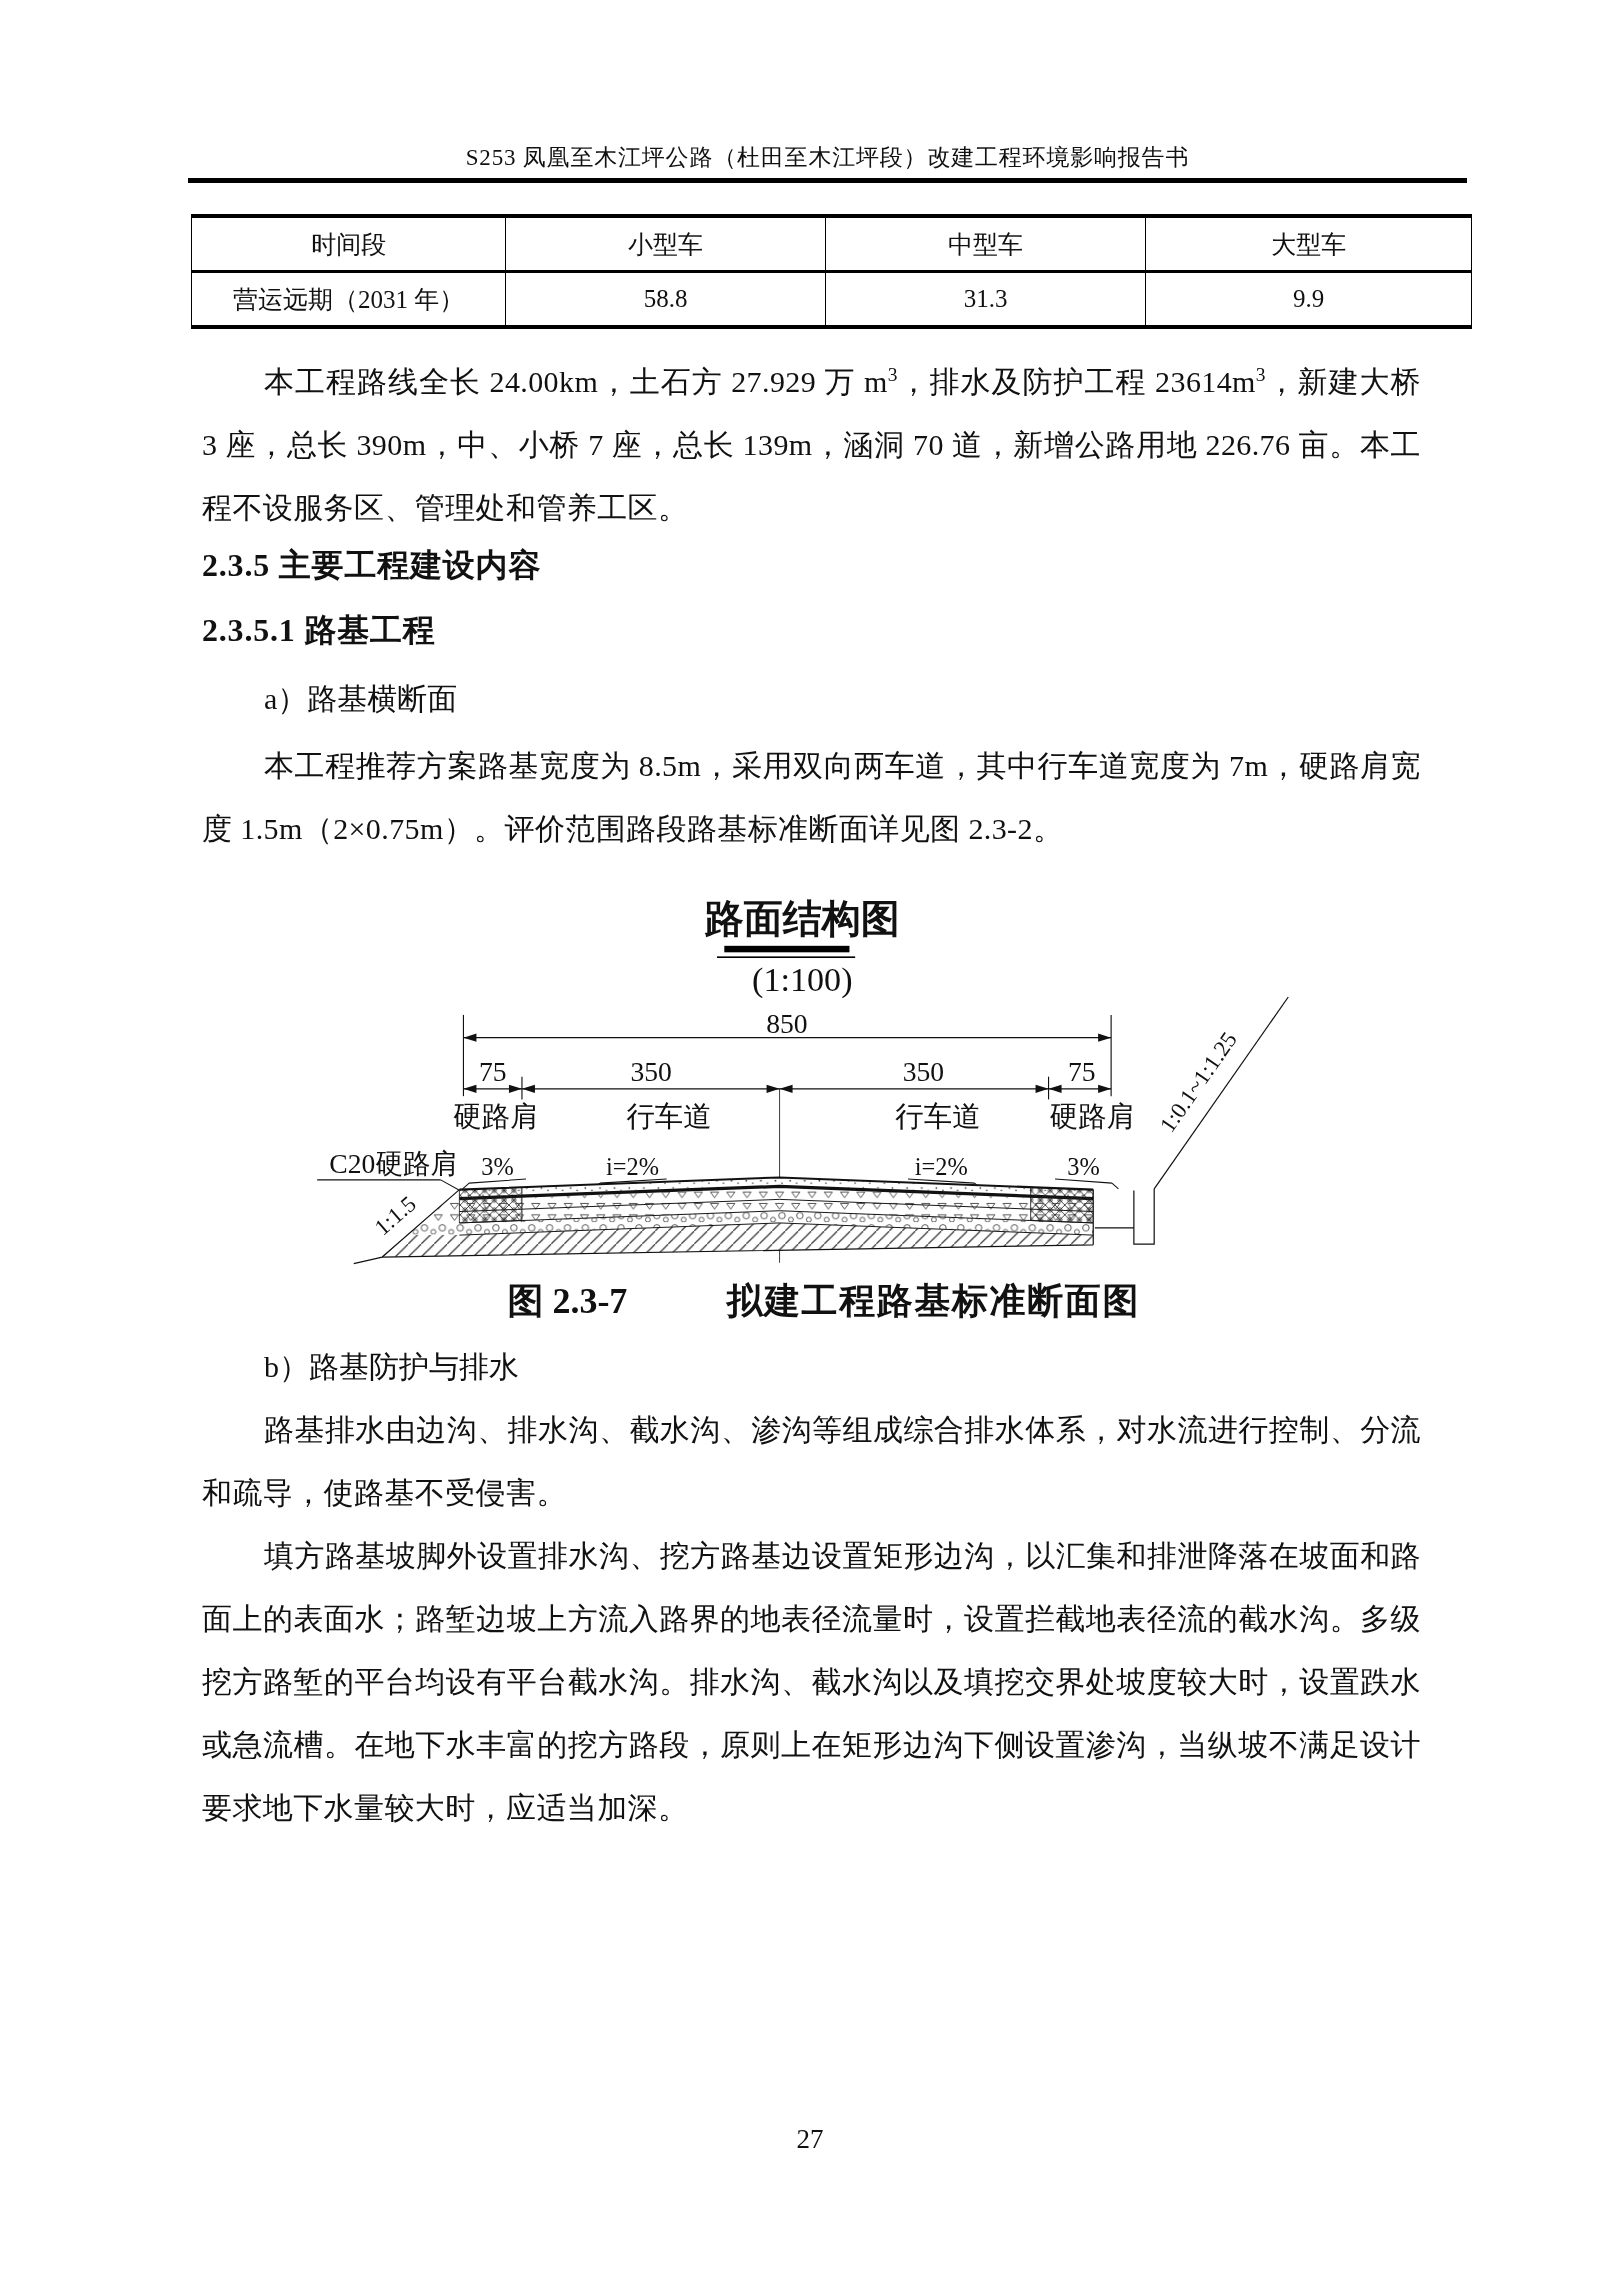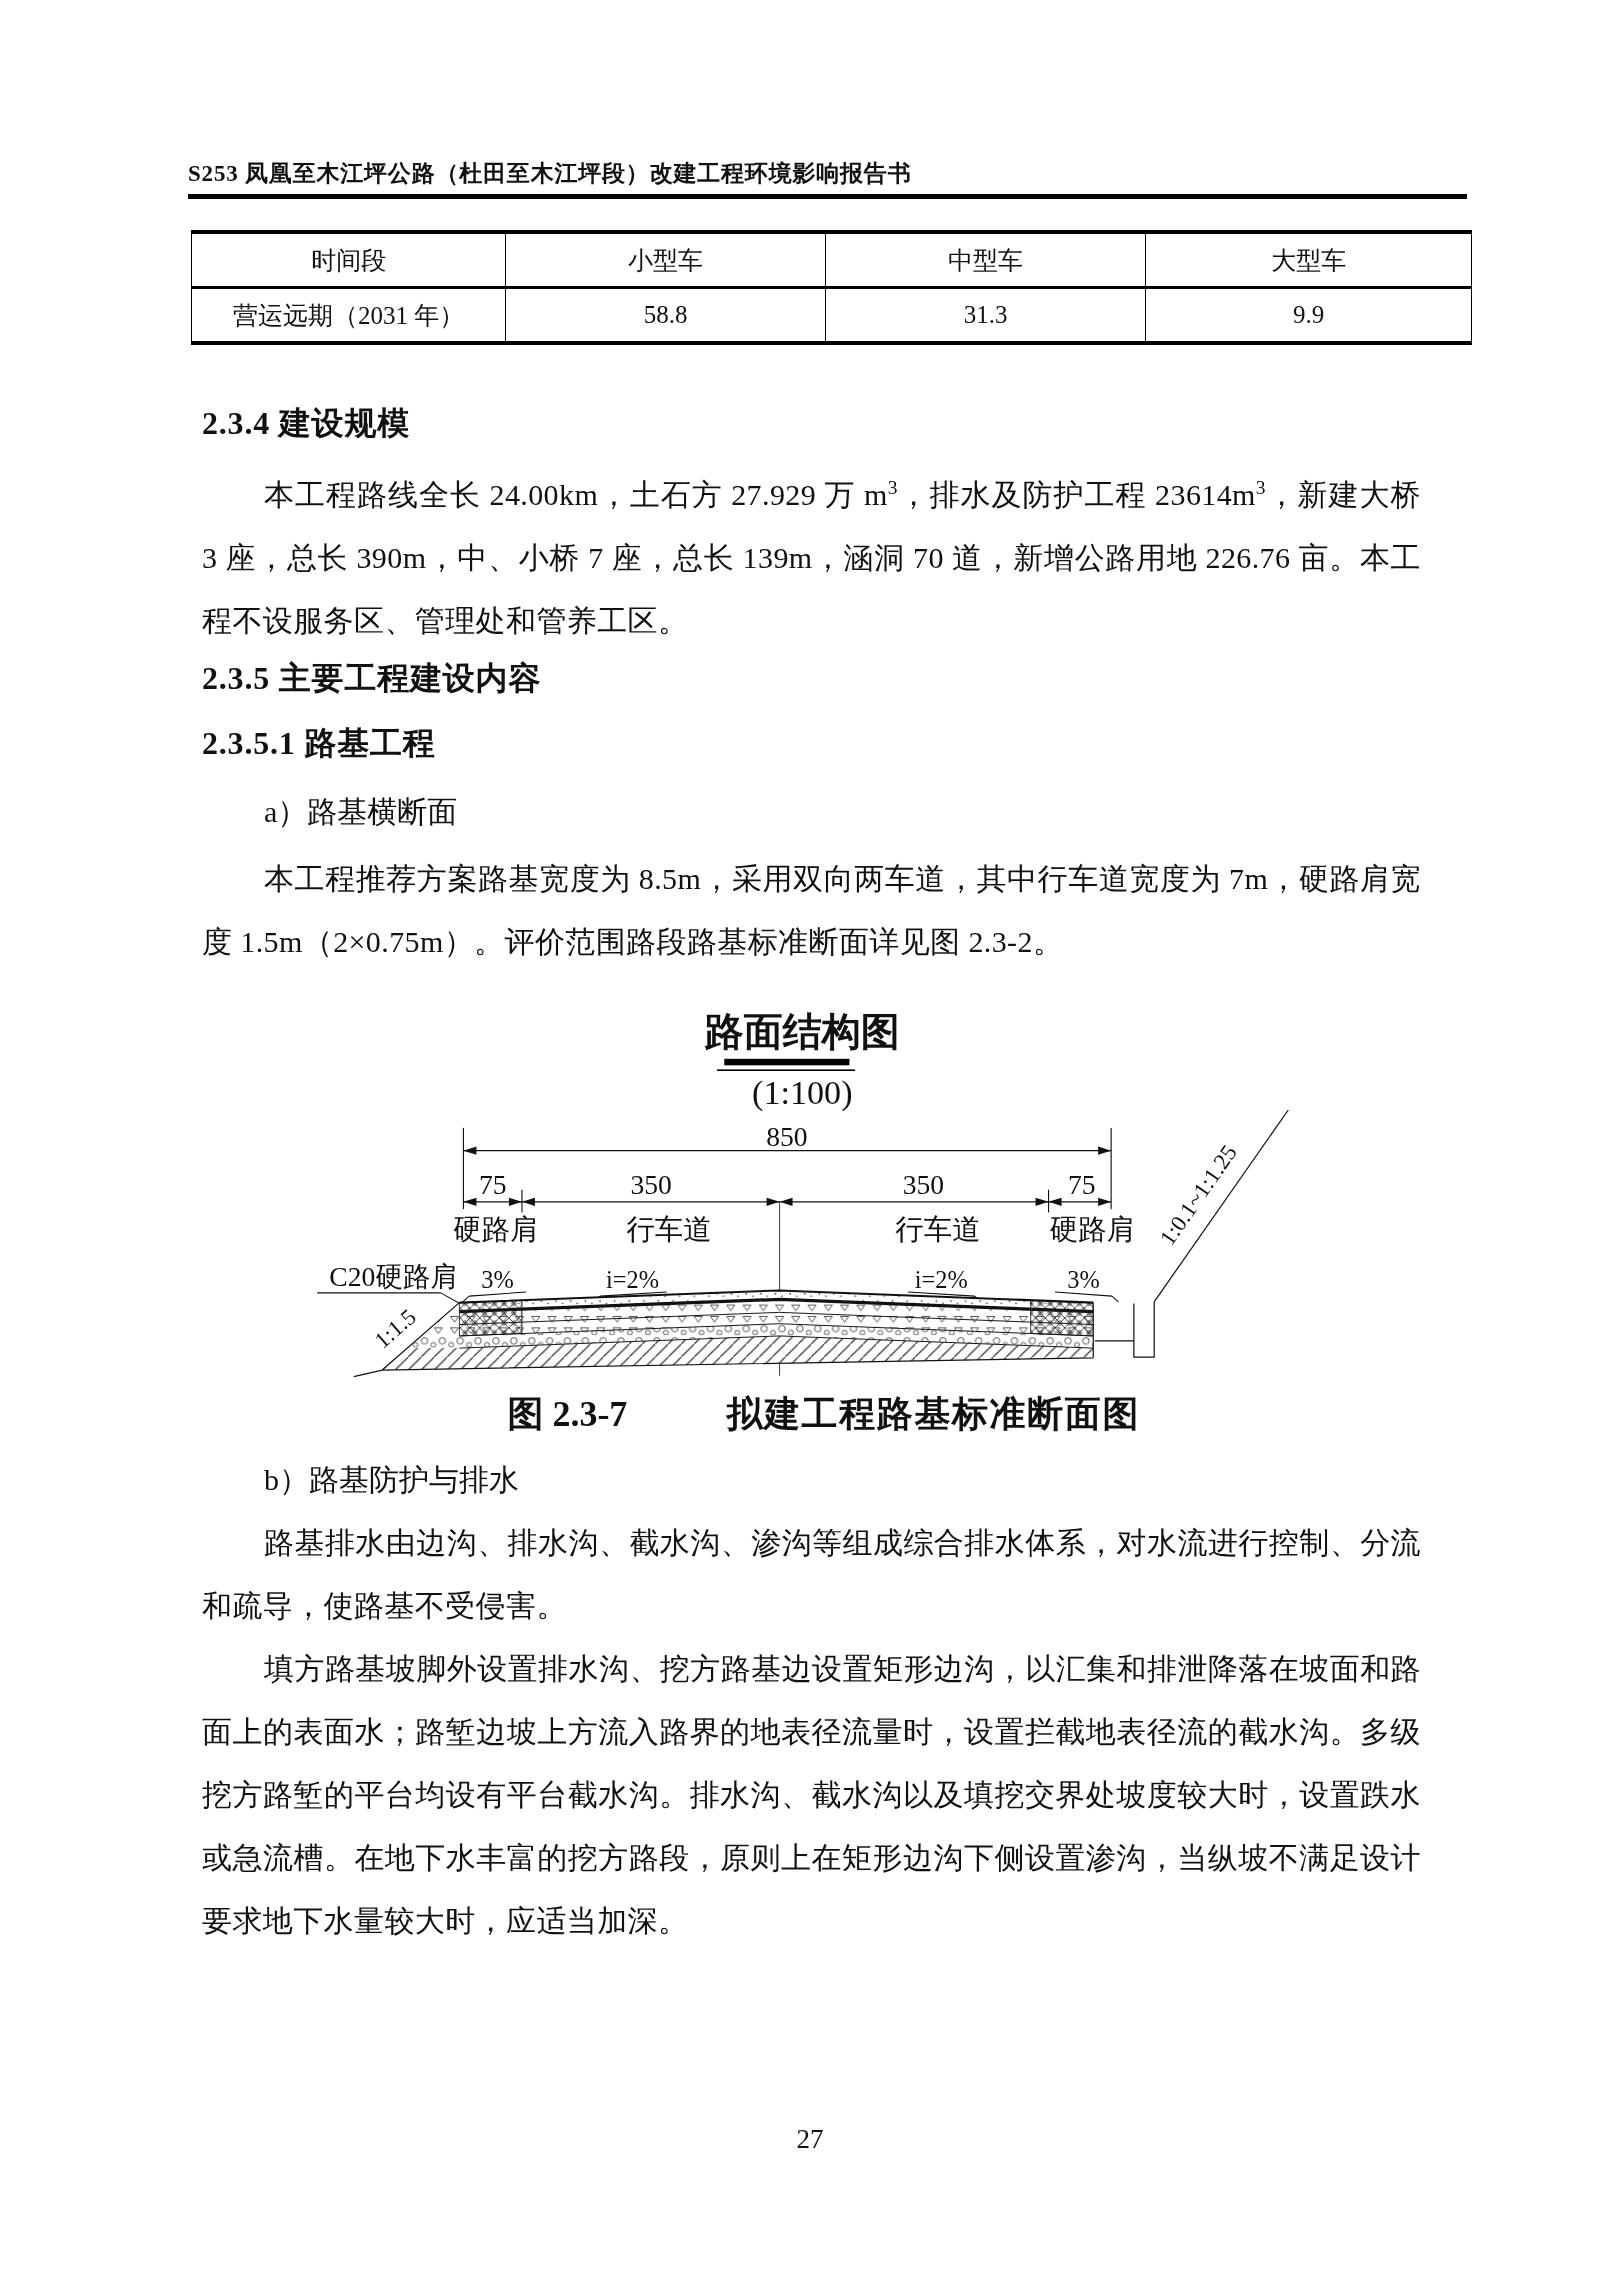--- a/index.html
+++ b/index.html
@@ -7,24 +7,23 @@
     position:relative;
     width:1620px;height:2273px;
     background:#ffffff;
     overflow:hidden;
     font-family:"Liberation Serif","DejaVu Serif",serif;
     color:#111;
   }
   
   .header-wrap{padding:145px 153px 0 188px;}
   .header-title{
-    text-align:left;
-    font-size:23px;line-height:26px;font-weight:bold;
+    text-align:center;
+    font-size:23px;line-height:26px;font-weight:normal;
     letter-spacing:0.8px;
-    margin-top:16px;
   }
   .header-rule{margin-top:7.3px;border-top:5.7px solid #000;height:0;}
   
   .content{padding:0 199px 0 202px;}
   
   table.veh{
     border-collapse:collapse;
     margin:31px 0 0 -10.6px;
     width:1281px;
     border-top:4.1px solid #000;
@@ -103,21 +102,20 @@
       <tbody>
         <tr>
           <td>营运远期（2031 年）</td>
           <td>58.8</td>
           <td>31.3</td>
           <td>9.9</td>
         </tr>
       </tbody>
     </table>
 
-    <div class="h-sec h234">2.3.4  建设规模</div>
 
     <p class="para mt"><span>本工程路线全长 24.00km，土石方 27.929 万 m</span><sup class="u3">3</sup><span>，排水及防护工程 23614m</span><sup class="u3">3</sup><span>，新建大桥 3 座，总长 390m，中、小桥 7 座，总长 139m，涵洞 70 道，新增公路用地 226.76 亩。本工程不设服务区、管理处和管养工区。</span></p>
 
     <div class="h-sec h235">2.3.5  主要工程建设内容</div>
     <div class="h-sec h2351">2.3.5.1  路基工程</div>
 
     <div class="body-line item-line">a）路基横断面</div>
 
     <p class="para" style="margin-top:3.3px">本工程推荐方案路基宽度为 8.5m，采用双向两车道，其中行车道宽度为 7m，硬路肩宽度 1.5m（2×0.75m）。评价范围路段路基标准断面详见图 2.3-2。</p>
 

